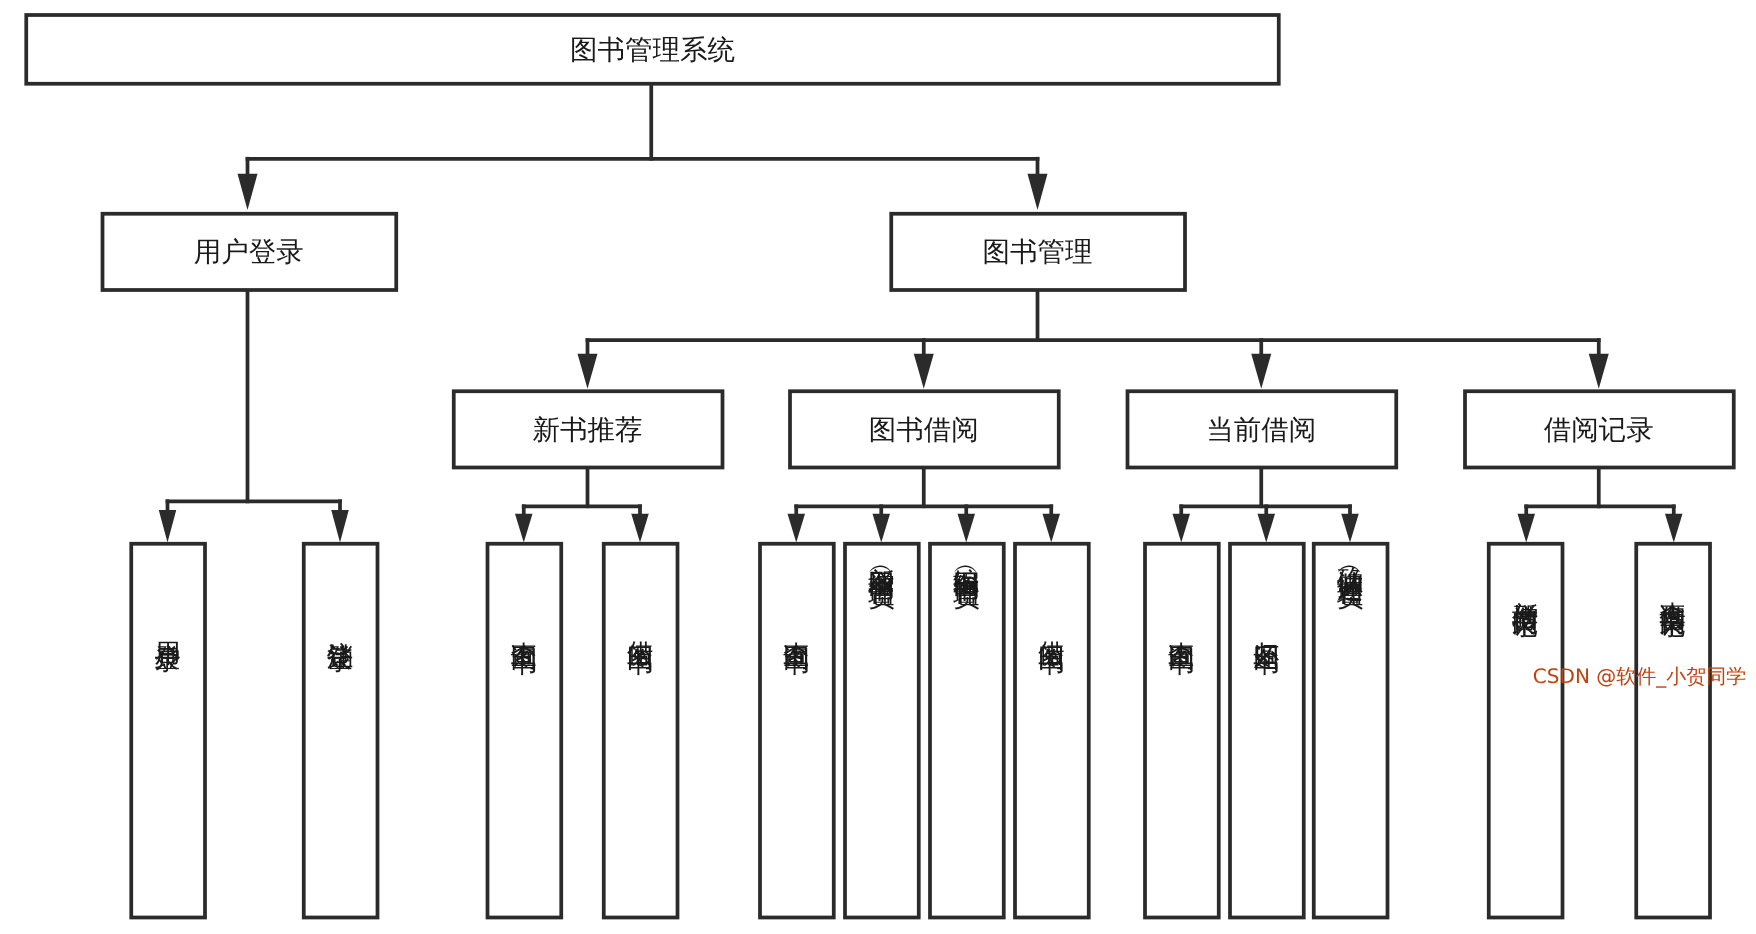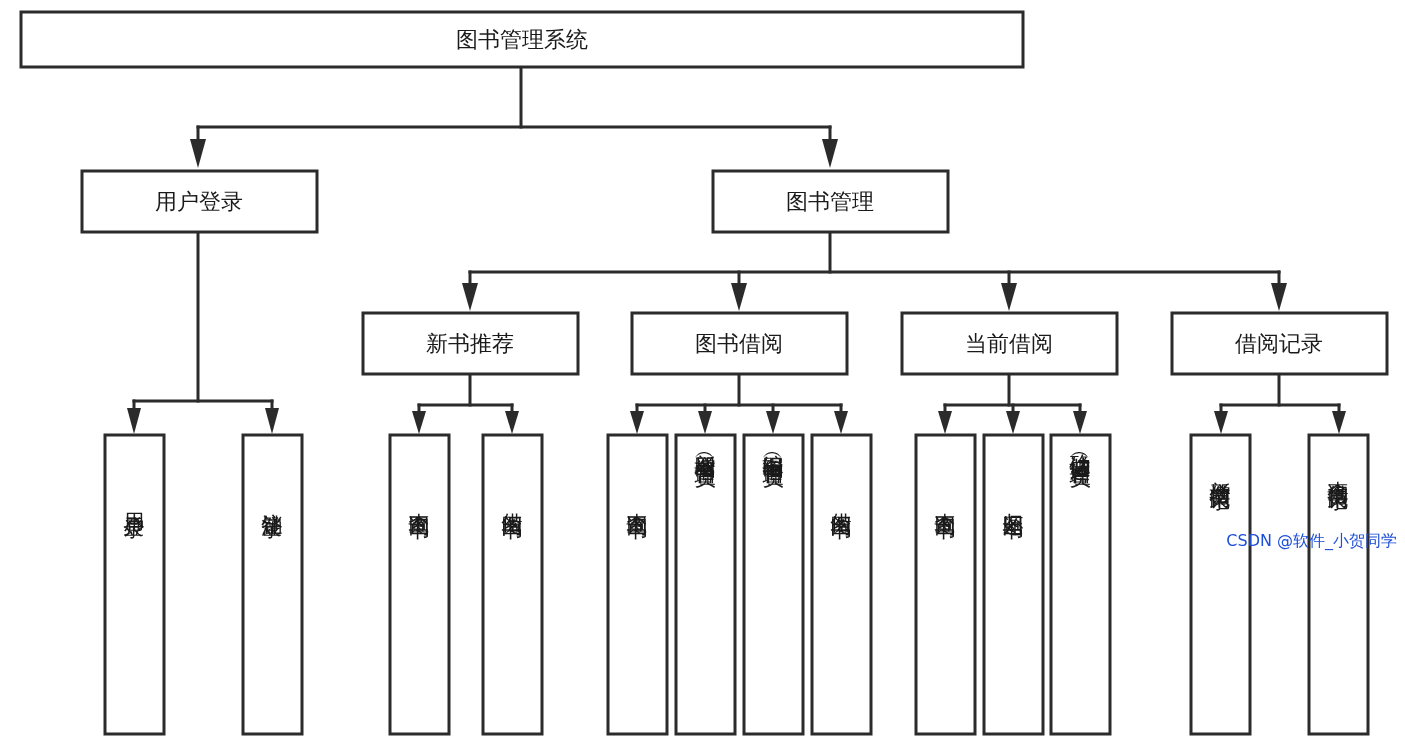--- a/index.html
+++ b/index.html
@@ -62,21 +62,21 @@
     text-orientation: upright;
     letter-spacing: 2px;
     text-anchor: middle;
   }
   .watermark-text {
     position: absolute;
     right: 8px;
     bottom: 4px;
     font-family: "DejaVu Sans", "Liberation Sans", sans-serif;
     font-size: 16px;
-    color: #1d4ed8;
+    color: #c2410c;
     white-space: nowrap;
     user-select: none;
   }
 </style>
 </head>
 <body>
 
 <div id="diagram-root">
 
   <svg id="tree-svg" viewBox="0 0 1405 747">

